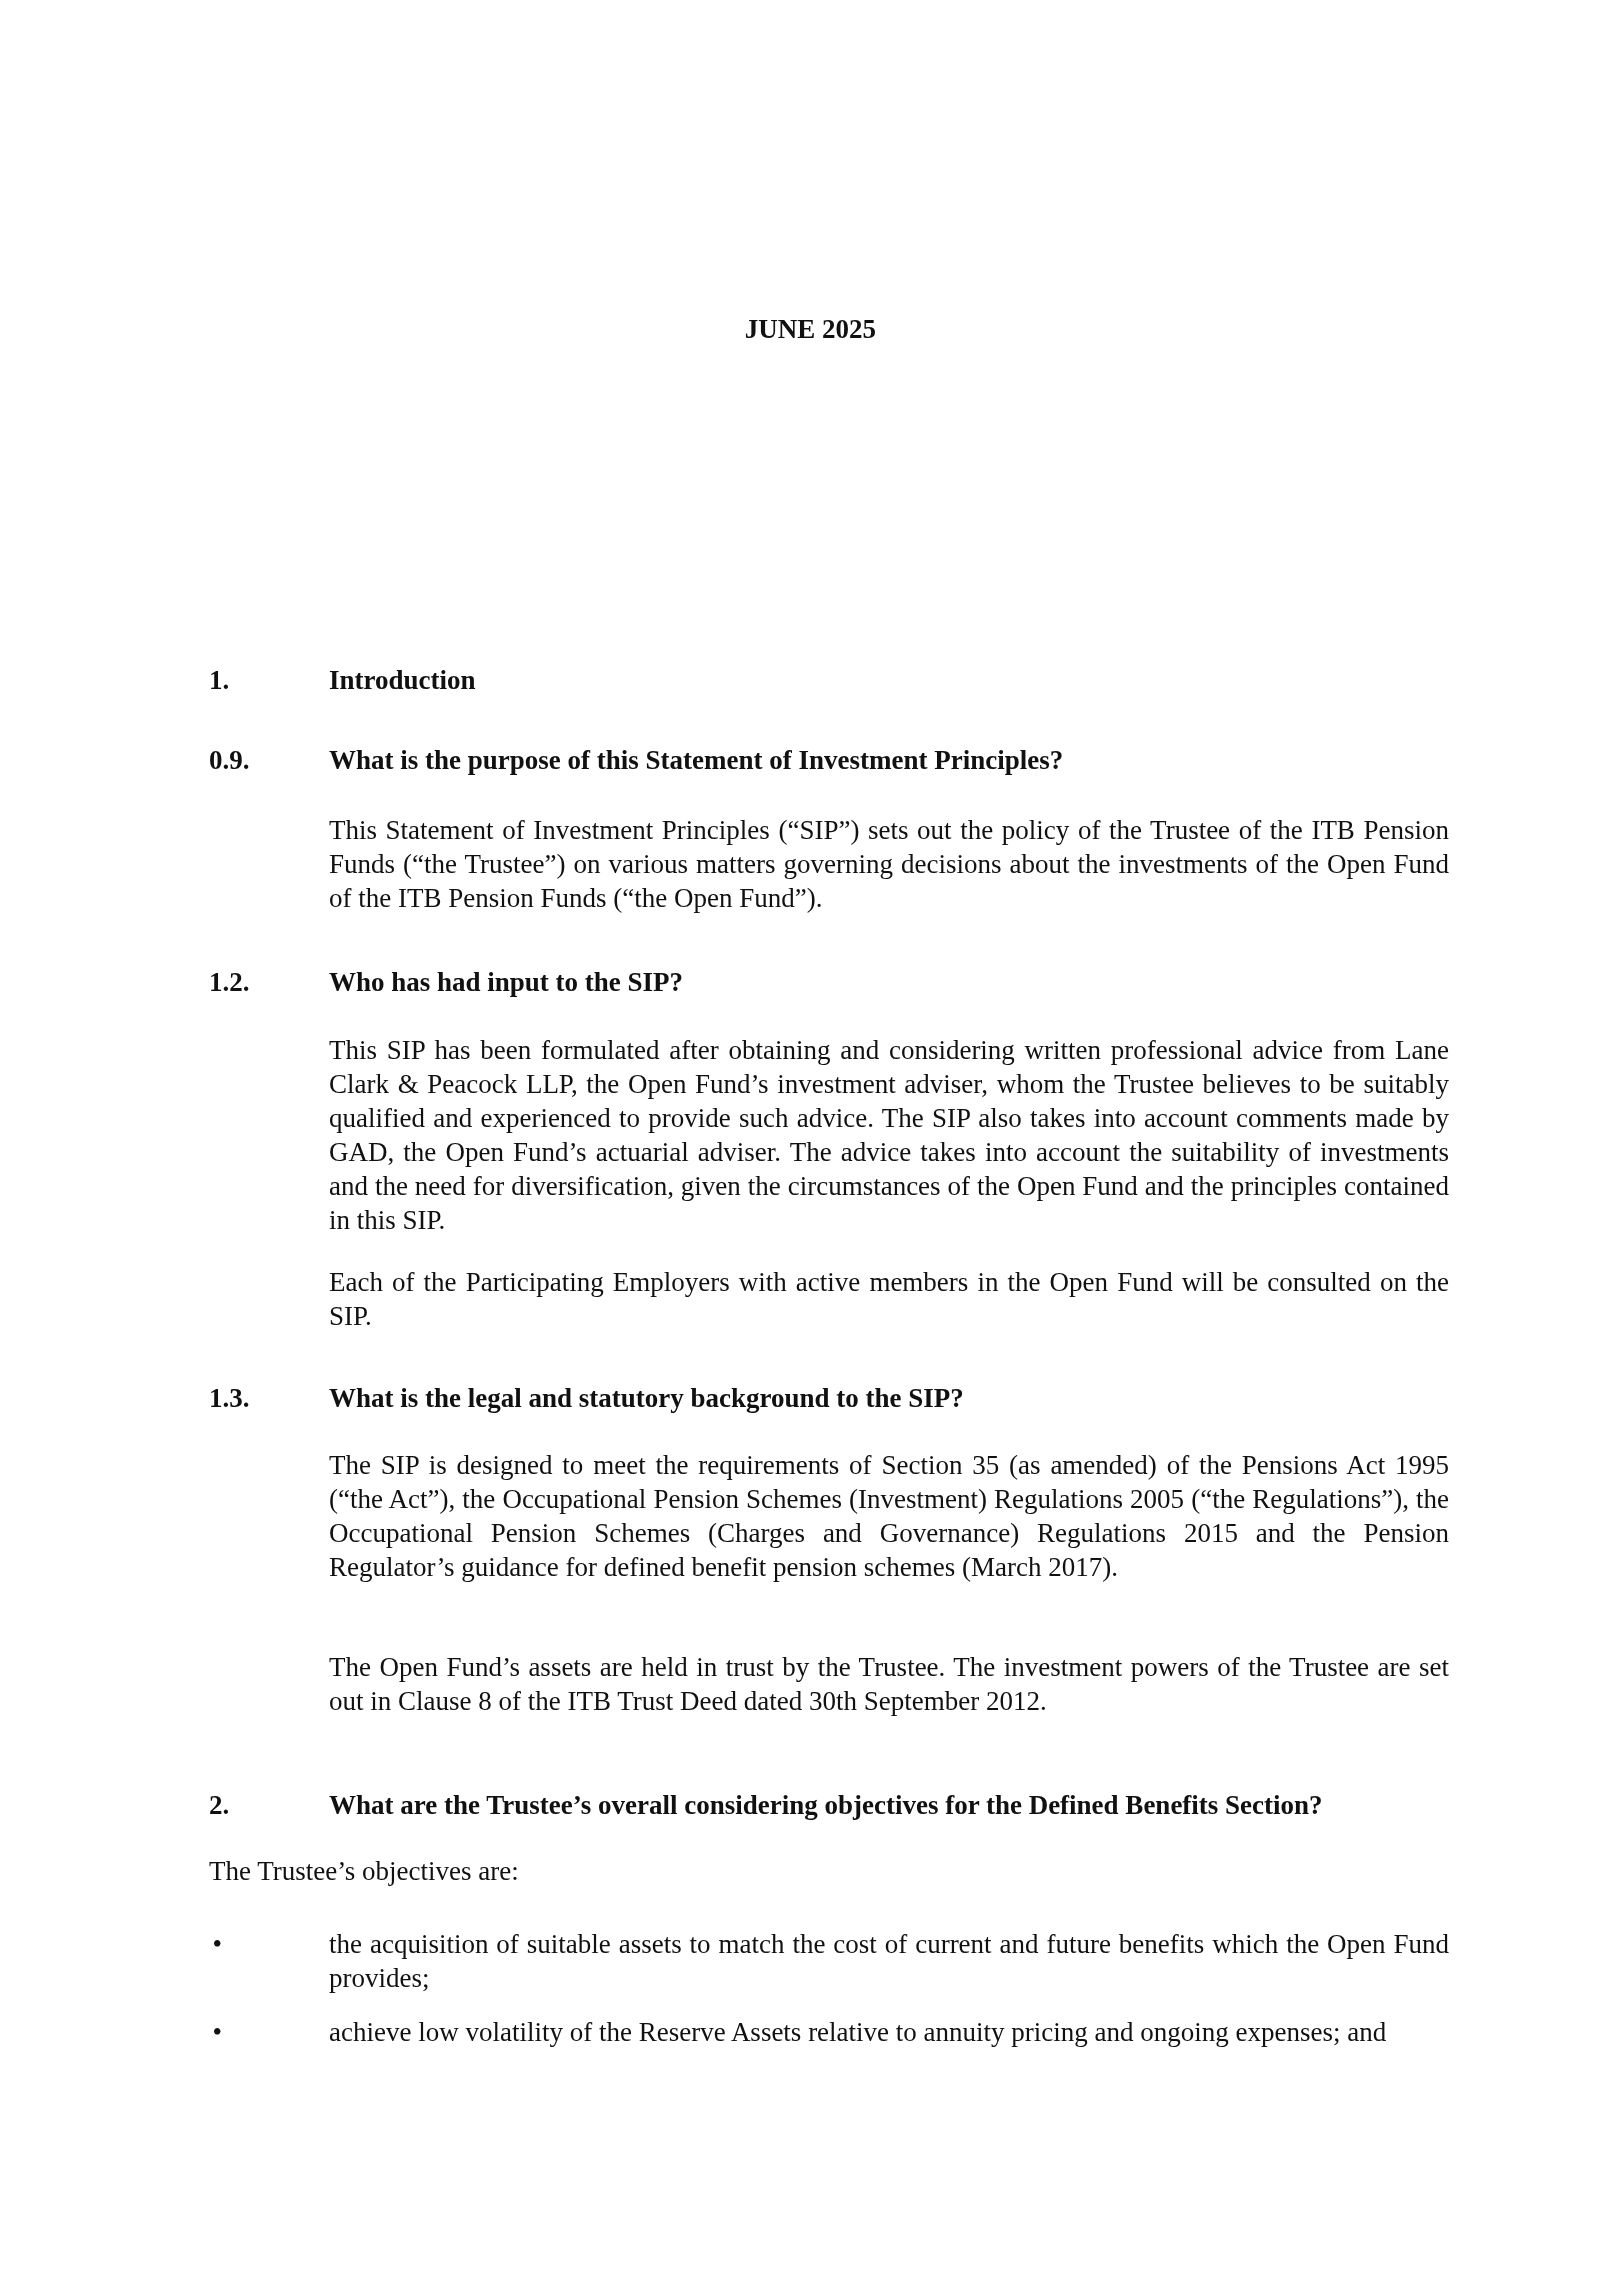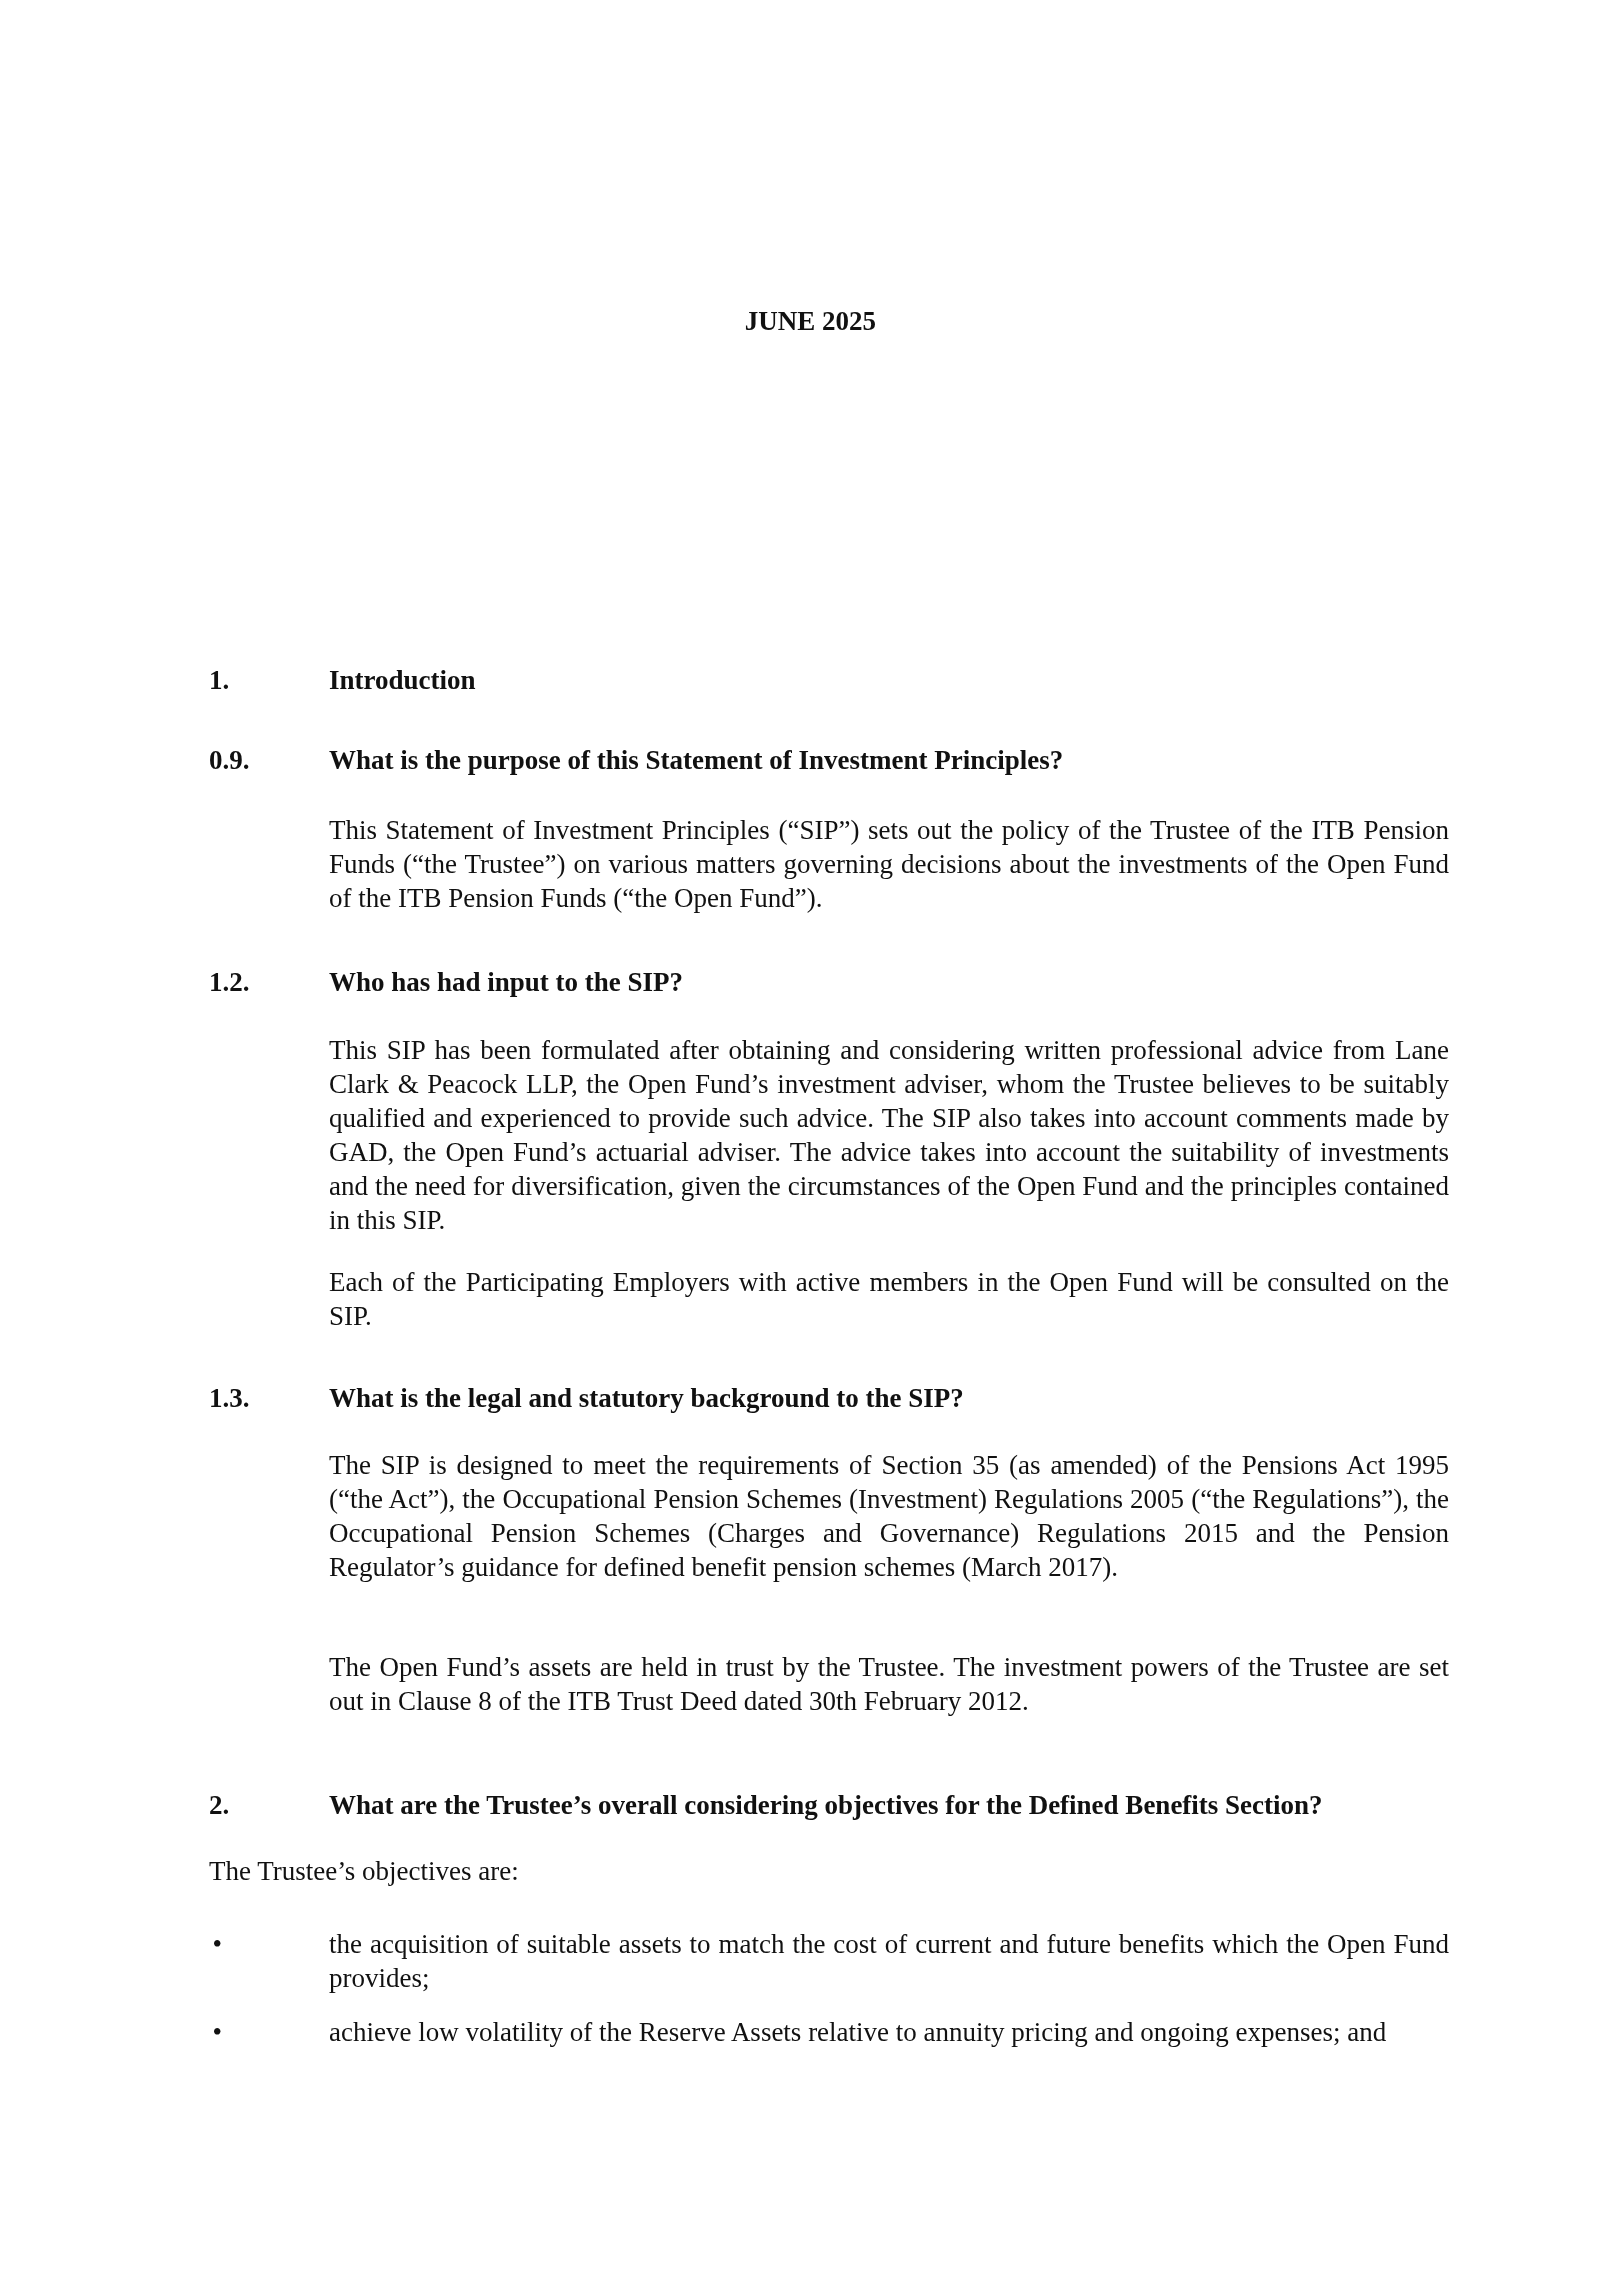--- a/index.html
+++ b/index.html
@@ -40,21 +40,21 @@
   }
   .bullet .btxt {
     position: absolute; left: 120px; width: 1120px; text-align: justify; text-align-last: left;
   }
 </style>
 </head>
 <body>
 
 <div class="page">
 
-  <div class="center-title" style="top:304px;">JUNE 2025</div>
+  <div class="center-title" style="top:312px;">JUNE 2025</div>
 
   <div class="heading" style="top:663px;">
     <span class="num">1.</span>
     <span class="txt">Introduction</span>
   </div>
 
   <div class="heading" style="top:743px;">
     <span class="num">0.9.</span>
     <span class="txt">What is the purpose of this Statement of Investment Principles?</span>
   </div>
@@ -65,21 +65,21 @@
     <span class="txt">Who has had input to the SIP?</span>
   </div>
   <p class="para" style="top:1033px;">This SIP has been formulated after obtaining and considering written professional advice from Lane Clark &amp; Peacock LLP, the Open Fund’s investment adviser, whom the Trustee believes to be suitably qualified and experienced to provide such advice.  The SIP also takes into account comments made by GAD, the Open Fund’s actuarial adviser.  The advice takes into account the suitability of investments and the need for diversification, given the circumstances of the Open Fund and the principles contained in this SIP.</p>
   <p class="para" style="top:1265px;">Each of the Participating Employers with active members in the Open Fund will be consulted on the SIP.</p>
 
   <div class="heading" style="top:1381px;">
     <span class="num">1.3.</span>
     <span class="txt">What is the legal and statutory background to the SIP?</span>
   </div>
   <p class="para" style="top:1448px;">The SIP is designed to meet the requirements of Section 35 (as amended) of the Pensions Act 1995 (“the Act”), the Occupational Pension Schemes (Investment) Regulations 2005 (“the Regulations”), the Occupational Pension Schemes (Charges and Governance) Regulations 2015 and the Pension Regulator’s guidance for defined benefit pension schemes (March 2017).</p>
-  <p class="para" style="top:1650px;">The Open Fund’s assets are held in trust by the Trustee.  The investment powers of the Trustee are set out in Clause 8 of the ITB Trust Deed dated 30th February 2012.</p>
+  <p class="para" style="top:1650px;">The Open Fund’s assets are held in trust by the Trustee.  The investment powers of the Trustee are set out in Clause 8 of the ITB Trust Deed dated 30th September 2012.</p>
 
   <div class="heading" style="top:1788px;">
     <span class="num">2.</span>
     <span class="txt">What are the Trustee’s overall considering objectives for the Defined Benefits Section?</span>
   </div>
   <p class="para-full" style="top:1854px;">The Trustee’s objectives are:</p>
 
   <div class="bullet" style="top:1927px;">
     <span class="dot">•</span>
     <span class="btxt">the acquisition of suitable assets to match the cost of current and future benefits which the Open Fund provides;</span>

